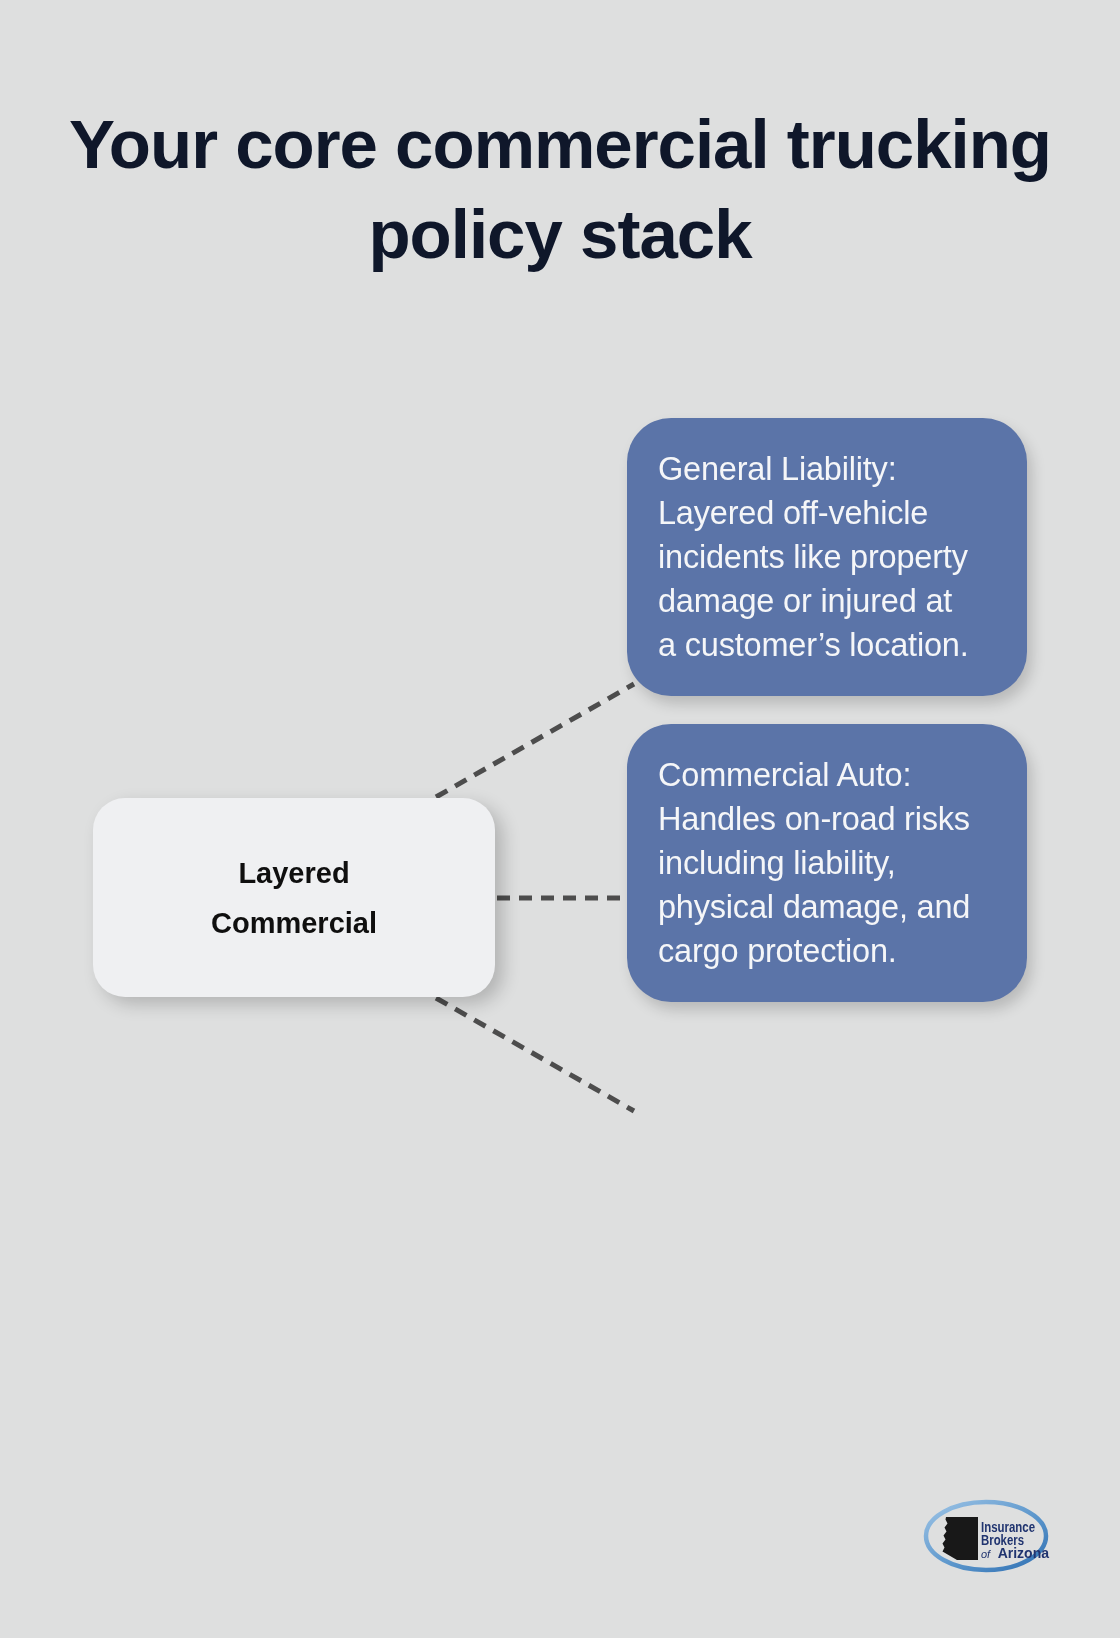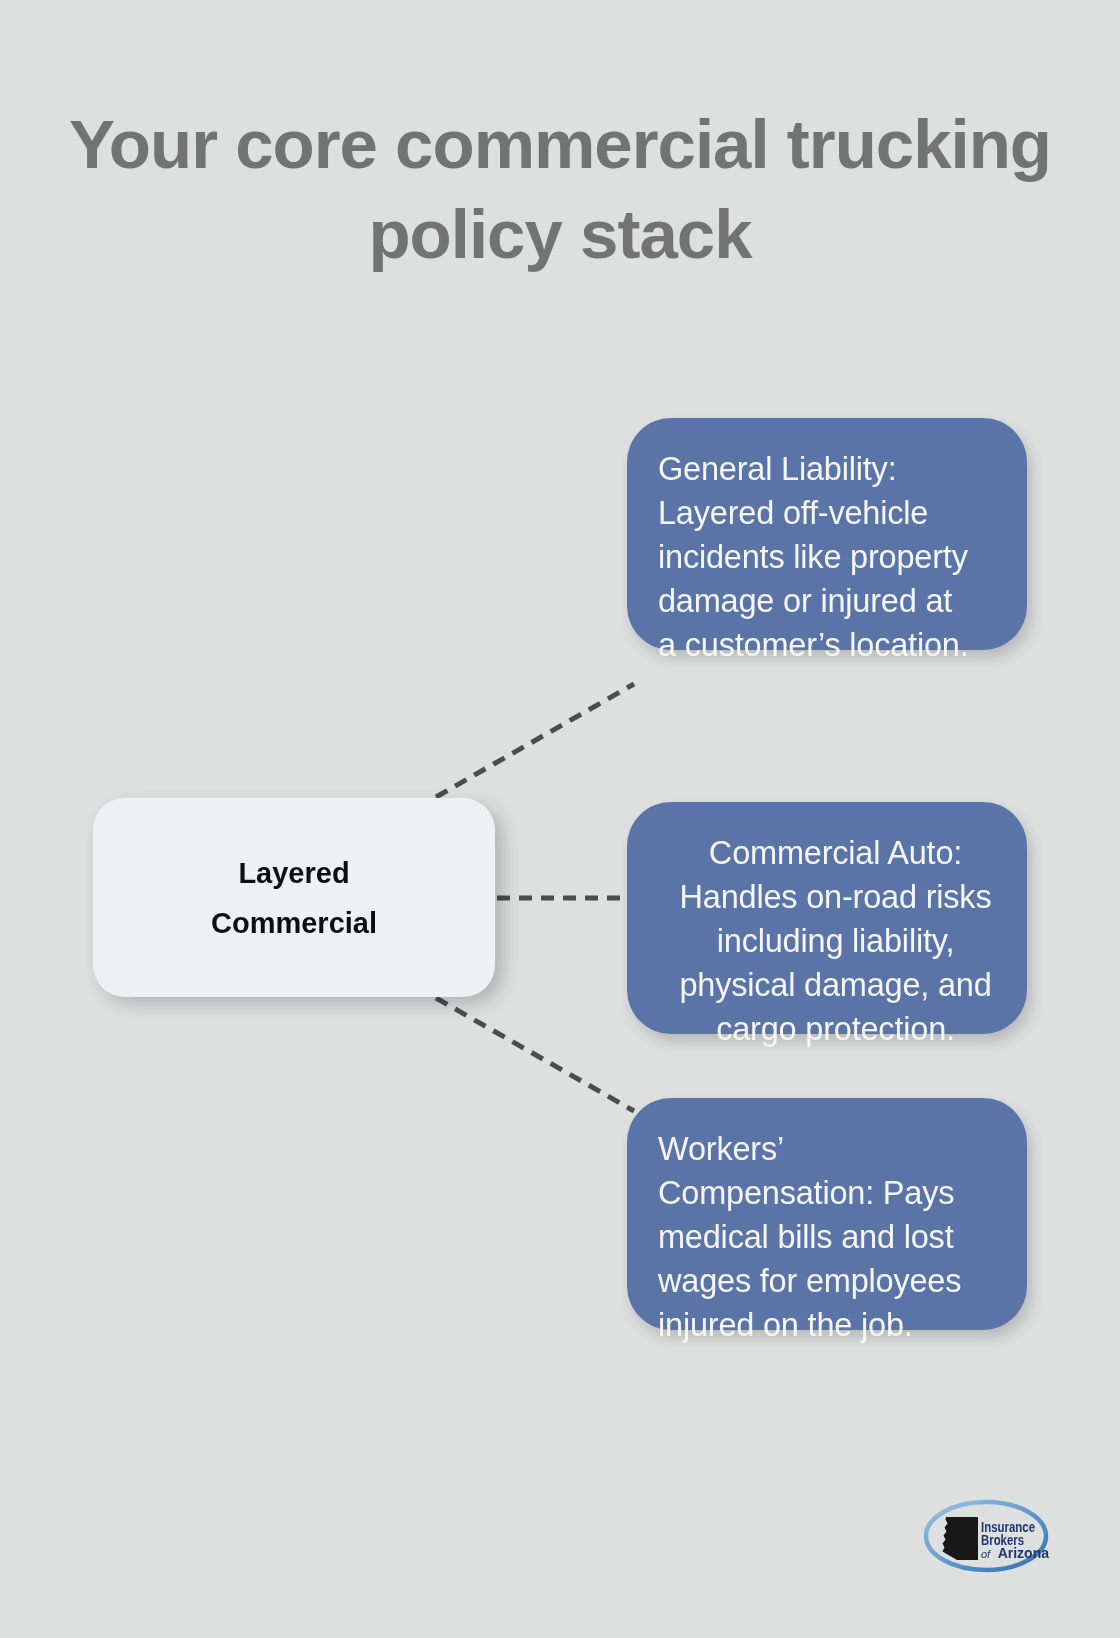--- a/index.html
+++ b/index.html
@@ -11,21 +11,21 @@
     font-family:"Liberation Sans", sans-serif;
   }
   .page-title{
     position:absolute;
     top:100px;left:0;width:1120px;
     text-align:center;
     font-size:69px;
     font-weight:bold;
     line-height:90px;
     letter-spacing:-1px;
-    color:#737373;
+    color:#0f172a;
     margin:0;
   }
   .connectors{
     position:absolute;left:0;top:0;
     pointer-events:none;
   }
   .center-node{
     position:absolute;
     left:93px;top:798px;
     width:402px;height:199px;
@@ -37,34 +37,34 @@
   }
   .center-node-label{
     font-size:29px;
     font-weight:bold;
     line-height:50px;
     color:#0f0f0f;
   }
   .card{
     position:absolute;
     left:627px;
-    width:400px;height:232px;
+    width:400px;height:278px;
     background:#5b74a8;
     border-radius:44px;
     box-shadow:5px 8px 14px rgba(0,0,0,0.17);
     box-sizing:border-box;
     padding:29px 14px 29px 31px;
     color:#f5f6f8;
     font-size:32.5px;
     line-height:44px;
     letter-spacing:-0.2px;
   }
   .card-line{white-space:nowrap;}
   .card-1{top:418px;}
-  .card-2{top:802px;text-align:center;}
+  .card-2{top:724px;}
   .card-3{top:1098px;}
   .logo{
     position:absolute;
     left:915px;top:1495px;
     width:135px;height:90px;
   }
 </style>
 </head>
 <body>
 
@@ -97,27 +97,20 @@
   </div>
 
   <div class="card card-2">
     <div class="card-line">Commercial Auto:</div>
     <div class="card-line">Handles on-road risks</div>
     <div class="card-line">including liability,</div>
     <div class="card-line">physical damage, and</div>
     <div class="card-line">cargo protection.</div>
   </div>
 
-  <div class="card card-3">
-    <div class="card-line">Workers’</div>
-    <div class="card-line">Compensation: Pays</div>
-    <div class="card-line">medical bills and lost</div>
-    <div class="card-line">wages for employees</div>
-    <div class="card-line">injured on the job.</div>
-  </div>
 
   <svg class="logo" viewBox="0 0 135 90" font-family="Liberation Sans, sans-serif">
     <defs>
       <linearGradient id="ringGrad" x1="0%" y1="0%" x2="100%" y2="100%">
         <stop offset="0%" stop-color="#9dc4e6"></stop>
         <stop offset="55%" stop-color="#5d97cc"></stop>
         <stop offset="100%" stop-color="#2e6fb2"></stop>
       </linearGradient>
     </defs>
     <ellipse cx="71" cy="41" rx="60" ry="34" fill="none" stroke="url(#ringGrad)" stroke-width="4.5"></ellipse>

